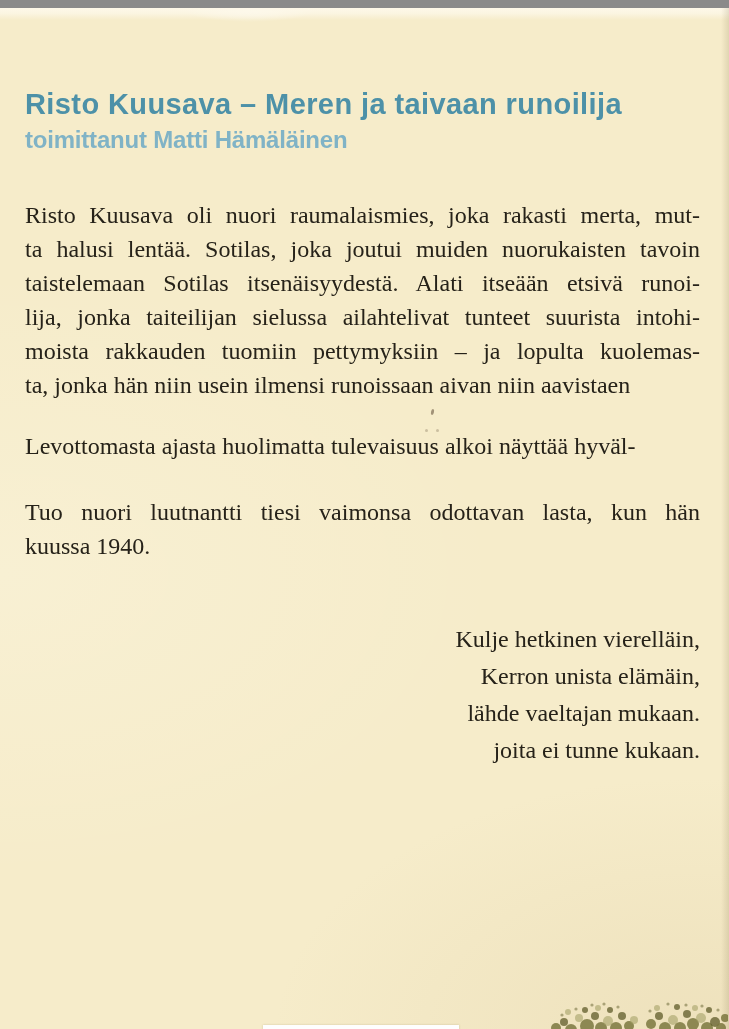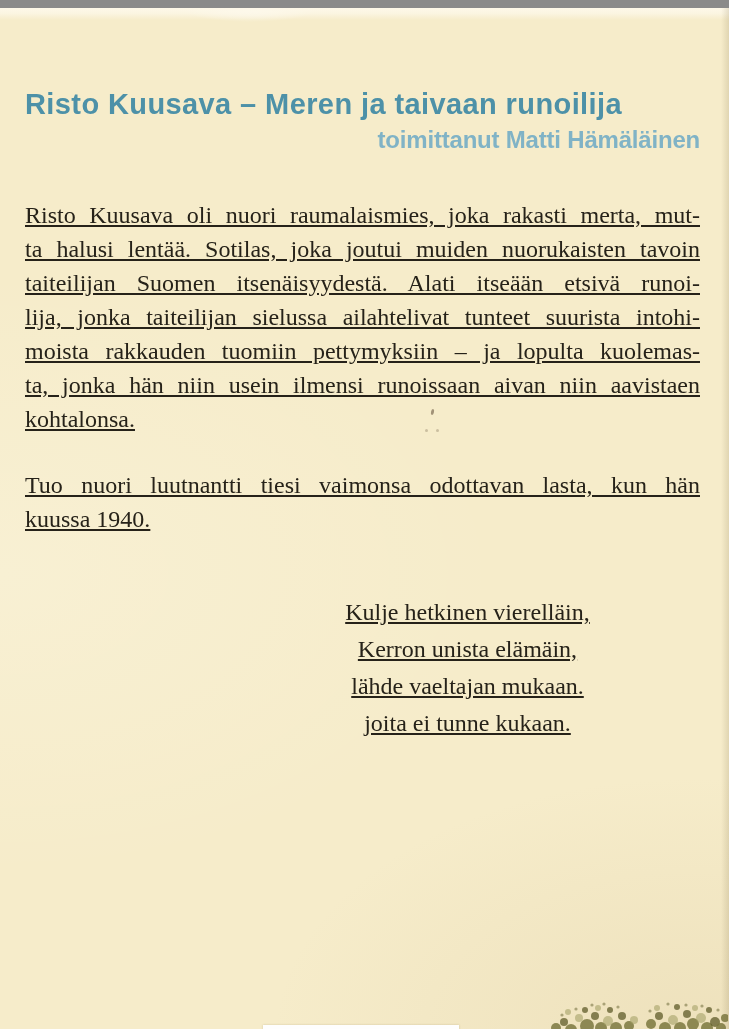--- a/index.html
+++ b/index.html
@@ -57,41 +57,39 @@
   }
   .byline{
     margin:2px 0 0 0;
     height:32px; line-height:32px;
     font-family:"Liberation Sans","DejaVu Sans",sans-serif;
     font-weight:bold;
     font-size:24px;
     letter-spacing:-.2px;
     white-space:nowrap;
     color:var(--byline-blue);
-    text-align:right;
   }
   .para{ margin:0; color:var(--ink); font-size:24px; }
   .para .line{
     height:34px; line-height:34px;
     overflow:hidden;
     text-align:justify;
     text-align-last:justify;
-    text-decoration:underline;
     -moz-text-align-last:justify;
   }
   .para .line:last-child{ text-align-last:left; -moz-text-align-last:left; }
   .para-1{ margin-top:42px; }
   .para-2{ margin-top:27px; }
   .para-3{ margin-top:32px; }
   .poem{
     margin:58px 0 0 210px;
     color:var(--ink);
     font-size:24px;
   }
-  .poem .line{ height:37px; line-height:37px; text-align:center;text-decoration:underline; }
+  .poem .line{ height:37px; line-height:37px; text-align:right; }
   .speck{
     position:absolute; background:rgba(92,74,52,.55); border-radius:50%;
   }
   .speck.s1{ left:431px; top:401px; width:3px; height:6px; transform:rotate(12deg); }
   .speck.s2{ left:425px; top:421px; width:3px; height:3px; opacity:.5; }
   .speck.s3{ left:436px; top:421px; width:3px; height:3px; opacity:.5; }
   .sticker{
     position:absolute; left:263px; top:1017px; width:196px; height:12px;
     background:var(--sticker-white);
     box-shadow:0 0 2px rgba(150,130,80,.35);
@@ -118,28 +116,28 @@
 <div class="page">
   <div class="top-strip"></div>
 
   <div class="content">
     <h1 class="title">Risto Kuusava – Meren ja taivaan runoilija</h1>
     <h2 class="byline">toimittanut Matti Hämäläinen</h2>
 
     <div class="para para-1">
         <div class="line">Risto Kuusava oli nuori raumalaismies, joka rakasti merta, mut-</div>
         <div class="line">ta halusi lentää. Sotilas, joka joutui muiden nuorukaisten tavoin</div>
-        <div class="line">taiteilijan Suomen itsenäisyydestä. Alati itseään etsivä runoi-</div>
+        <div class="line">taistelemaan Sotilas itsenäisyydestä. Alati itseään etsivä runoi-</div>
         <div class="line">lija, jonka taiteilijan sielussa ailahtelivat tunteet suurista intohi-</div>
         <div class="line">moista rakkauden tuomiin pettymyksiin – ja lopulta kuolemas-</div>
         <div class="line">ta, jonka hän niin usein ilmensi runoissaan aivan niin aavistaen</div>
-        <div class="line">kohtalonsa.</div>
       </div>
 
     <div class="para para-2">
+        <div class="line">Levottomasta ajasta huolimatta tulevaisuus alkoi näyttää hyväl-</div>
       </div>
 
     <div class="para para-3">
         <div class="line">Tuo nuori luutnantti tiesi vaimonsa odottavan lasta, kun hän</div>
         <div class="line">kuussa 1940.</div>
       </div>
 
     <div class="poem">
         <div class="line">Kulje hetkinen vierelläin,</div>
         <div class="line">Kerron unista elämäin,</div>

